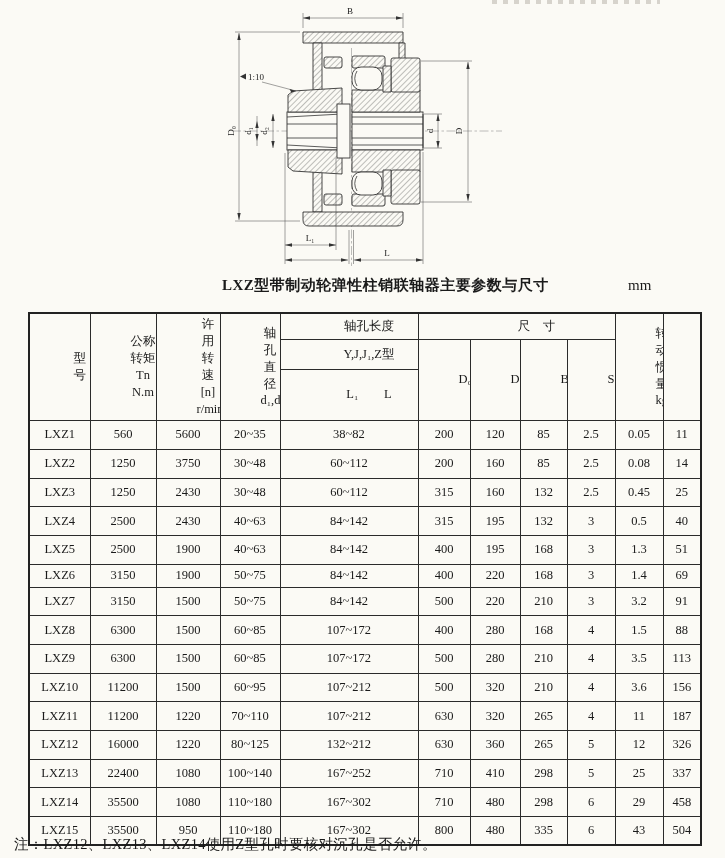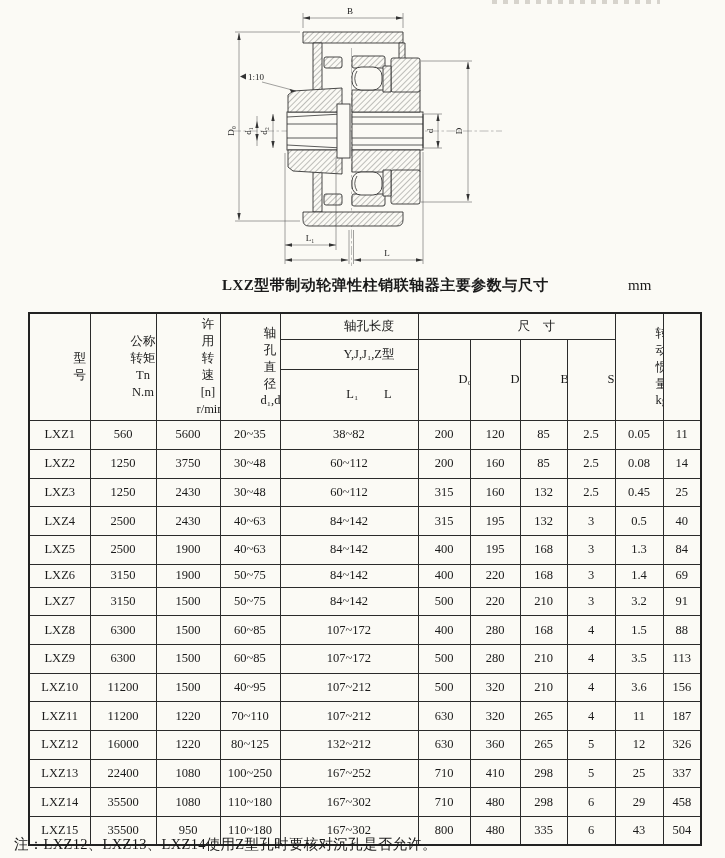--- a/index.html
+++ b/index.html
@@ -274,21 +274,21 @@
         <td>LXZ5</td>
         <td>2500</td>
         <td>1900</td>
         <td>40~63</td>
         <td>84~142</td>
         <td>400</td>
         <td>195</td>
         <td>168</td>
         <td>3</td>
         <td>1.3</td>
-        <td>84</td>
+        <td>51</td>
       </tr>
       <tr style="height: 23px; margin-left: 28px;">
         <td>LXZ6</td>
         <td>3150</td>
         <td>1900</td>
         <td>50~75</td>
         <td>84~142</td>
         <td>400</td>
         <td>220</td>
         <td>168</td>
@@ -332,21 +332,21 @@
         <td>280</td>
         <td>210</td>
         <td>4</td>
         <td>3.5</td>
         <td>113</td>
       </tr>
       <tr style="height: 28.7px; padding-left: 12px;">
         <td>LXZ10</td>
         <td>11200</td>
         <td>1500</td>
-        <td>40~95</td>
+        <td>60~95</td>
         <td>107~212</td>
         <td>500</td>
         <td>320</td>
         <td>210</td>
         <td>4</td>
         <td>3.6</td>
         <td>156</td>
       </tr>
       <tr style="height: 28.7px;">
         <td>LXZ11</td>
@@ -371,21 +371,21 @@
         <td>360</td>
         <td>265</td>
         <td>5</td>
         <td>12</td>
         <td>326</td>
       </tr>
       <tr style="height: 28.7px; margin-top: 45px;">
         <td>LXZ13</td>
         <td>22400</td>
         <td>1080</td>
-        <td>100~250</td>
+        <td>100~140</td>
         <td>167~252</td>
         <td>710</td>
         <td>410</td>
         <td>298</td>
         <td>5</td>
         <td>25</td>
         <td>337</td>
       </tr>
       <tr style="height: 28.7px; padding-left: 29px;">
         <td>LXZ14</td>

